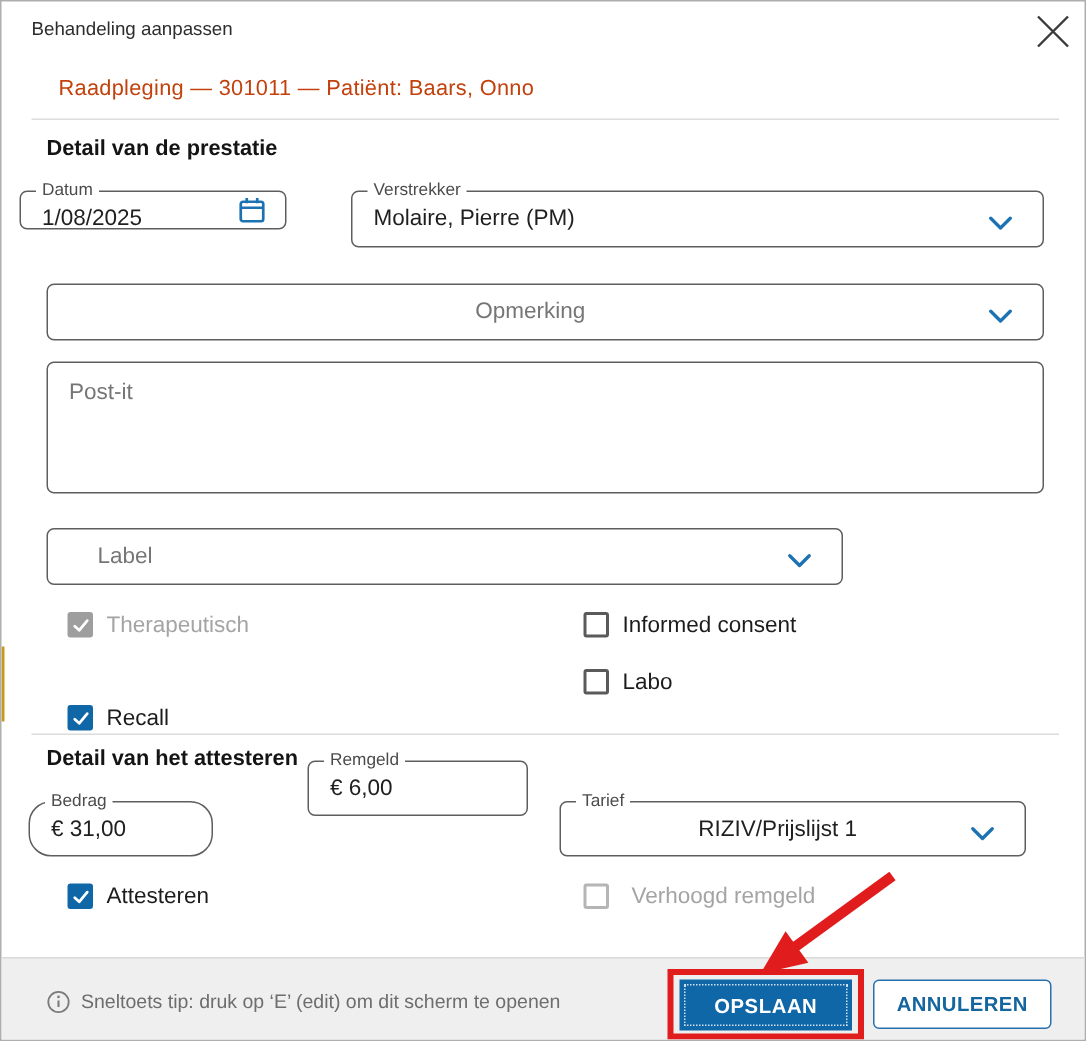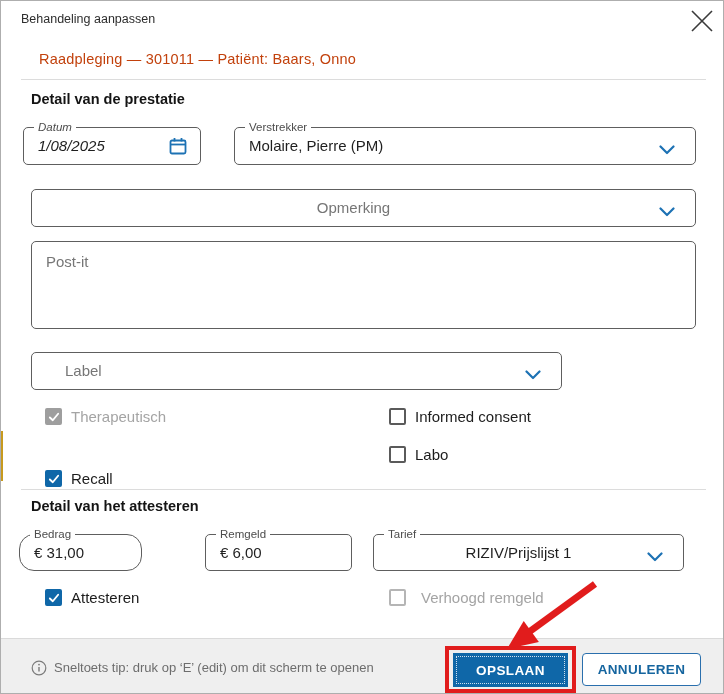--- a/index.html
+++ b/index.html
@@ -63,21 +63,21 @@
       <svg width="26" height="26" viewBox="0 0 26 26">
           <path d="M3 3 L23 23 M23 3 L3 23" stroke="#3a3a3a" stroke-width="1.6" fill="none"></path>
         </svg>
     </span>
   </button>
   <div class="subtitle">Raadpleging — 301011 — Patiënt: Baars, Onno</div>
   <div class="divider" style="top:78px;"></div>
 
   <div class="sec-heading" style="top:90px;">Detail van de prestatie</div>
 
-  <div class="ofield" style="left:22px; top:126px; width:178px; height:38px;font-style:italic;">
+  <div class="ofield" style="left:12px; top:126px; width:178px; height:26px;">
     <span class="flabel">Datum</span>
     <span class="fvalue" style="right:36px;">1/08/2025</span>
     <span class="cal">
       <svg width="20" height="20" viewBox="0 0 20 20" fill="none" stroke="#1d72b4" stroke-width="1.8">
         <rect x="2.5" y="4.5" width="15" height="13" rx="1.5"></rect>
         <line x1="2.5" y1="8.5" x2="17.5" y2="8.5"></line>
         <line x1="6.5" y1="2" x2="6.5" y2="5.5"></line>
         <line x1="13.5" y1="2" x2="13.5" y2="5.5"></line>
       </svg>
     </span>
@@ -145,21 +145,21 @@
   </div>
 
   <div class="divider" style="top:488px;"></div>
 
   <div class="sec-heading" style="top:497px;">Detail van het attesteren</div>
 
   <div class="ofield" style="left:18px; top:533px; width:123px; height:37px;border-radius:15px;">
     <span class="flabel">Bedrag</span>
     <span class="fvalue" style="line-height:35px;">€ 31,00</span>
   </div>
-  <div class="ofield" style="left:204px; top:533px; width:147px; height:37px;">
+  <div class="ofield" style="left:204px; top:506px; width:147px; height:37px;">
     <span class="flabel">Remgeld</span>
     <span class="fvalue" style="line-height:35px;">€ 6,00</span>
   </div>
   <div class="ofield" style="left:372px; top:533px; width:311px; height:37px;text-align:center;">
     <span class="flabel">Tarief</span>
     <span class="fvalue" style="line-height:35px;">RIZIV/Prijslijst 1</span>
     <span class="chevron">
       <svg width="16" height="10" viewBox="0 0 16 10">
           <polyline points="1.5,1.5 8,8 14.5,1.5" stroke="#1d72b4" stroke-width="2.2" fill="none" stroke-linecap="round" stroke-linejoin="round"></polyline>
         </svg>

